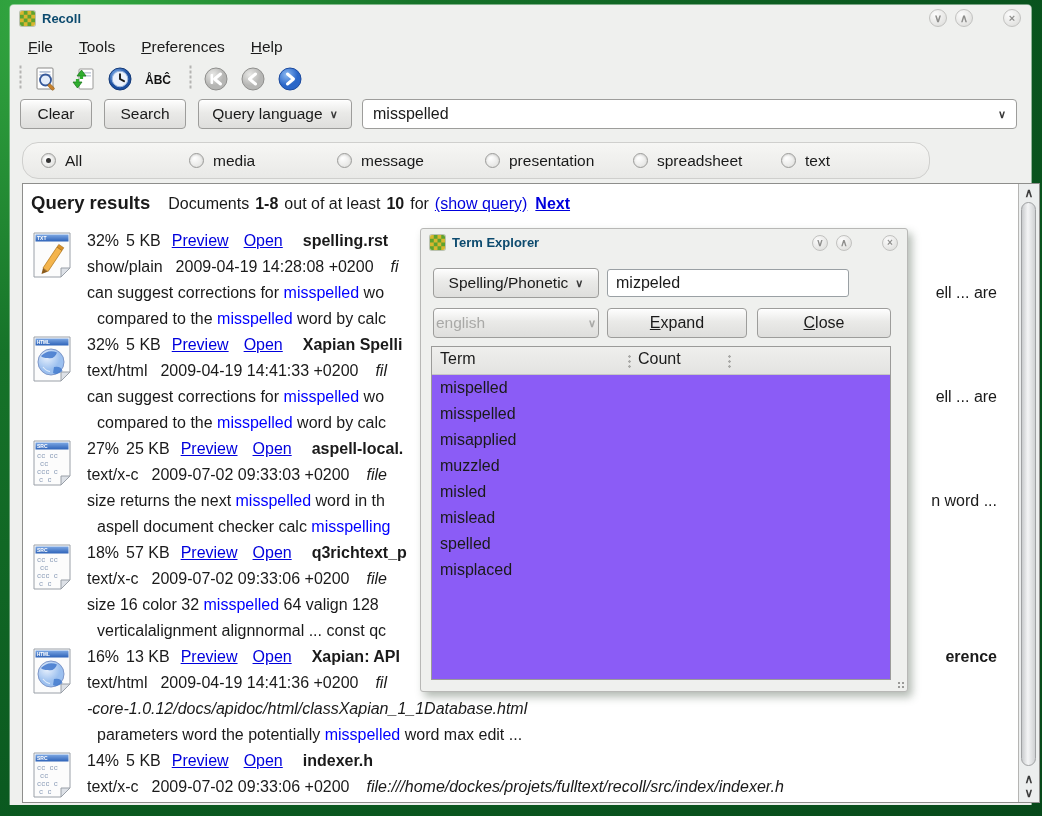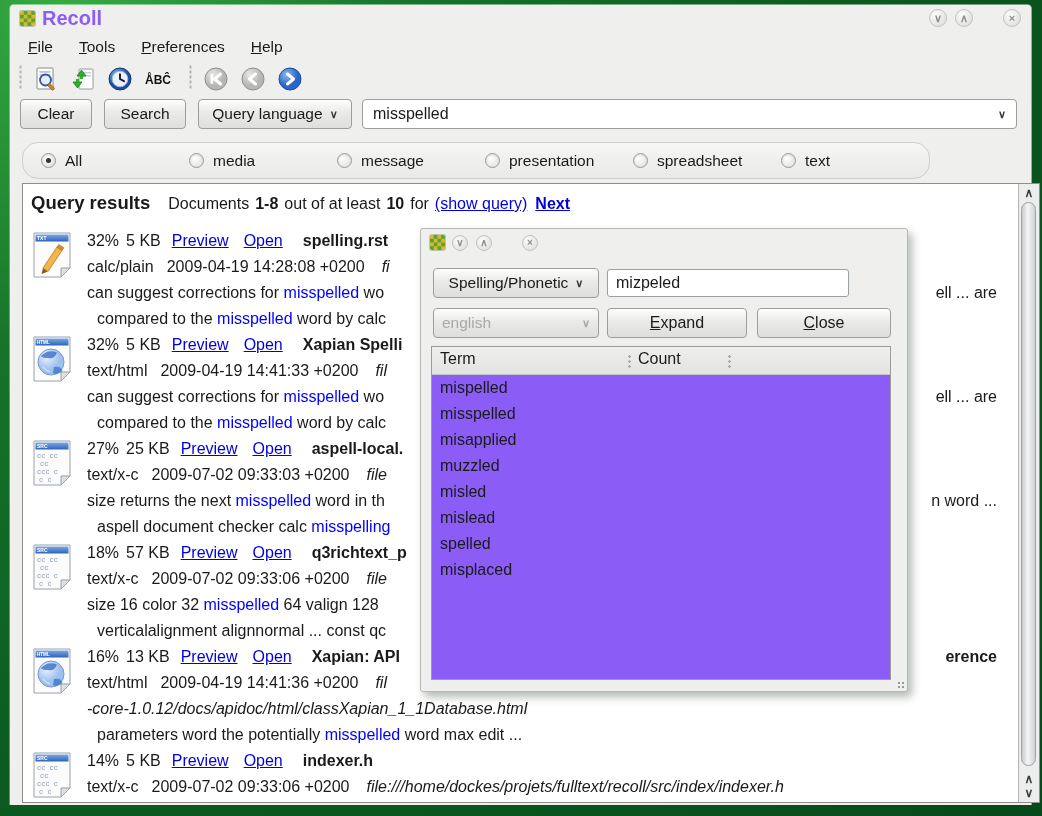--- a/index.html
+++ b/index.html
@@ -14,21 +14,21 @@
     position:absolute; left:10px; top:5px; width:1021px; height:800px;
     background:#eff0ee; border-radius:4px 4px 0 0;
     box-shadow: 1px 0 0 rgba(255,255,255,.55), -1px 0 0 rgba(255,255,255,.35), 0 -1px 0 rgba(255,255,255,.45);
   }
   .titlebar { height:26px; display:flex; align-items:center; padding:0 10px; gap:7px; }
   .app-icon {
     width:15px; height:15px; border-radius:2px; flex:0 0 auto;
     background: repeating-conic-gradient(#5ea22e 0 25%, #d8b62f 0 50%);
     background-size:7.5px 7.5px; box-shadow:0 0 0 1px rgba(90,110,60,.35);
   }
-  .title-text { font-weight:bold; font-size:20px; color:#8b5cf6; flex:1 1 auto; }
+  .title-text { font-weight:bold; font-size:13px; color:#0c4a6e; flex:1 1 auto; }
   .win-controls { display:flex; align-items:center; gap:8px; }
   .win-btn {
     width:18px; height:18px; border-radius:50%;
     background: radial-gradient(circle at 35% 30%, #fcfcfc, #e4e4e2 70%, #d6d6d4);
     border:1px solid #c2c2c0; color:#8f8f8d; font-size:11px; font-weight:bold;
     display:flex; align-items:center; justify-content:center; line-height:1;
   }
   .win-btn.gap { margin-left:22px; }
   
   .menubar { display:flex; padding:4px 8px 2px 8px; gap:6px; }
@@ -132,21 +132,21 @@
     z-index:5;
   }
   .dialog .titlebar { height:27px; padding:0 9px; }
   .dialog .win-btn { width:16px; height:16px; font-size:10px; }
   .dlg-mode { position:absolute; left:12px; top:39px; width:166px; height:30px; gap:7px; }
   .text-input {
     position:absolute; left:186px; top:40px; width:242px; height:28px;
     background:#fff; border:1px solid #9aa0a4; border-radius:3px;
     display:flex; align-items:center; padding:4px 8px; font-size:16px;
   }
-  .dlg-lang { position:absolute; left:12px; top:79px; width:166px; height:30px; justify-content:space-between; padding:0 8px; }
+  .dlg-lang { position:absolute; left:12px; top:79px; width:166px; height:30px; justify-content:space-between; padding:0 2px; }
   .dlg-lang .lbl, .dlg-lang .chev { color:#a9a9a7; }
   .dlg-expand { position:absolute; left:186px; top:79px; width:140px; height:30px; font-size:16px; }
   .dlg-close  { position:absolute; left:336px; top:79px; width:134px; height:30px; font-size:16px; }
   .ttable {
     position:absolute; left:10px; top:117px; width:460px; height:334px;
     background:#8b5cf6; border:1px solid #9b9b99;
   }
   .thead {
     height:28px; background: linear-gradient(#efefed, #e3e3e1);
     border-bottom:1px solid #c6c6c4; position:relative; font-size:16px;
@@ -336,21 +336,21 @@
                 <path d="M39 37 L30 46 L30 37 Z" fill="#dde1e7" stroke="#9aa0a8"></path>
                 <rect x="4.5" y="3.5" width="33" height="7" fill="url(#hdr)"></rect>
                 <text x="6" y="9" font-size="5" font-weight="bold" fill="#fff" font-family="Liberation Sans, sans-serif">TXT</text>
                 <path d="M12 37 L26 16 L31 19.5 L17 40.5 Z" fill="#f4b44c" stroke="#b57a1e" stroke-width=".8"></path>
                 <path d="M12 37 L10.5 43 L16.5 40.8 Z" fill="#8a5a1a"></path>
                 <path d="M26 16 L31 19.5 L32.8 16.8 L27.8 13.4 Z" fill="#d99026" stroke="#a06a1a" stroke-width=".6"></path>
               </svg></div>
             <span class="fragment" style="top: 52px;">ell ... are</span>
             <div class="rtext">
               <div class="rline"><span class="pct">32%</span><span class="size">5 KB</span><span class="link rlink">Preview</span><span class="link rlink">Open</span><span class="rtitle">spelling.rst</span></div>
-              <div class="rline"><span class="mime">calc/plain</span><span class="date">2009-04-19 14:28:08 +0200</span><span class="it">fi</span></div>
+              <div class="rline"><span class="mime">show/plain</span><span class="date">2009-04-19 14:28:08 +0200</span><span class="it">fi</span></div>
               <div class="rline"><span>can suggest corrections for </span><span class="hl ">misspelled</span><span> wo</span></div>
               <div class="rline indent"><span>compared to the </span><span class="hl ">misspelled</span><span> word by calc</span></div>
             </div>
           </div>
           <div class="result-item">
             <div class="ricon"><svg width="42" height="48" viewBox="0 0 42 48">
                 <defs>
                   <linearGradient id="hdr" x1="0" y1="0" x2="0" y2="1">
                     <stop offset="0" stop-color="#7da8e4"></stop>
                     <stop offset="1" stop-color="#2d62b8"></stop>
@@ -496,20 +496,21 @@
       <div class="sb-thumb"></div>
       <span class="sb-arrow b1">∧</span>
       <span class="sb-arrow b2">∨</span>
     </div>
   </div>
 </div>
 
 <div class="dialog">
   <div class="titlebar">
     <span class="app-icon"></span>
+    <span class="title-text">Term Explorer</span>
     <span class="win-controls">
         <span class="win-btn">∨</span>
         <span class="win-btn">∧</span>
         <span class="win-btn gap">×</span>
       </span>
   </div>
   <button class="btn dlg-mode">
     <span>Spelling/Phonetic</span>
     <span class="chev">∨</span>
   </button>

